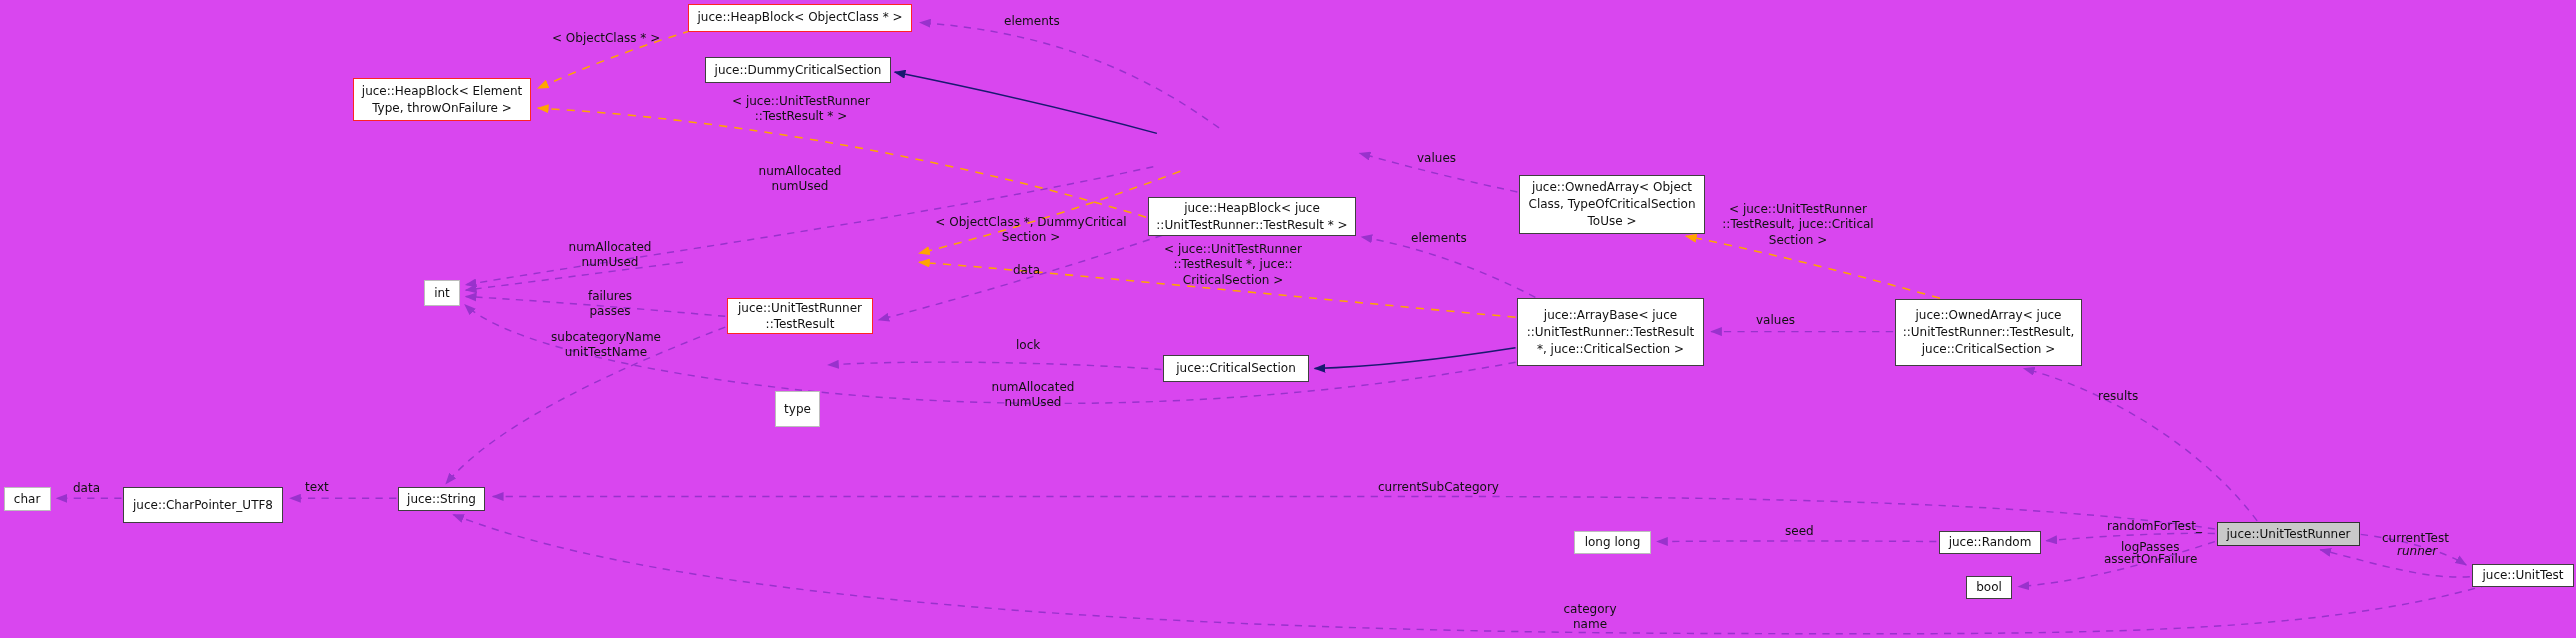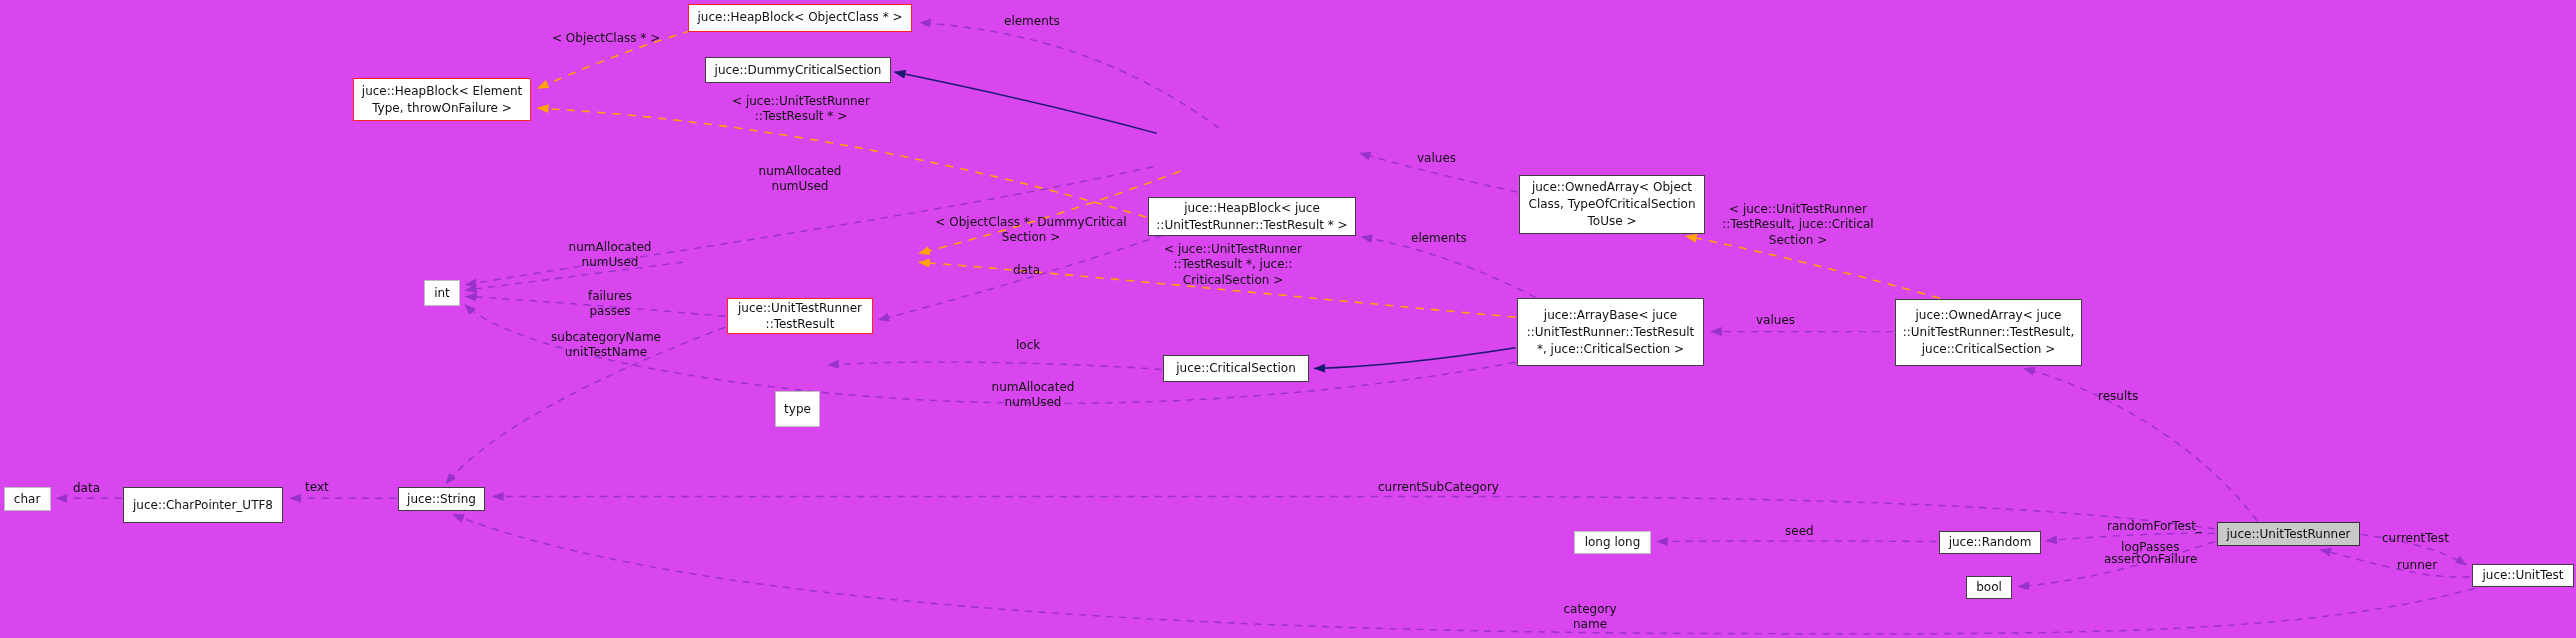--- a/index.html
+++ b/index.html
@@ -190,20 +190,20 @@
   </div>
   <div class="elabel" style="left:2098px;top:389px;">results</div>
   <div class="elabel" style="left:73px;top:481px;">data</div>
   <div class="elabel" style="left:305px;top:480px;">text</div>
   <div class="elabel" style="left:1378px;top:480px;">currentSubCategory</div>
   <div class="elabel" style="left:1785px;top:524px;">seed</div>
   <div class="elabel" style="left:2107px;top:519px;">randomForTest_</div>
   <div class="elabel" style="left:2121px;top:540px;">logPasses</div>
   <div class="elabel" style="left:2104px;top:552px;">assertOnFailure</div>
   <div class="elabel" style="left:2382px;top:531px;">currentTest</div>
-  <div class="elabel" style="left:2397px;top:558px;">runner</div>
+  <div class="elabel" style="left:2397px;top:544px;font-style:italic;">runner</div>
   <div class="elabel center" style="left:1590px;top:602px;">
     <span>category</span>
     <span>name</span>
   </div>
 
 </div>
 
 
 </body></html>

